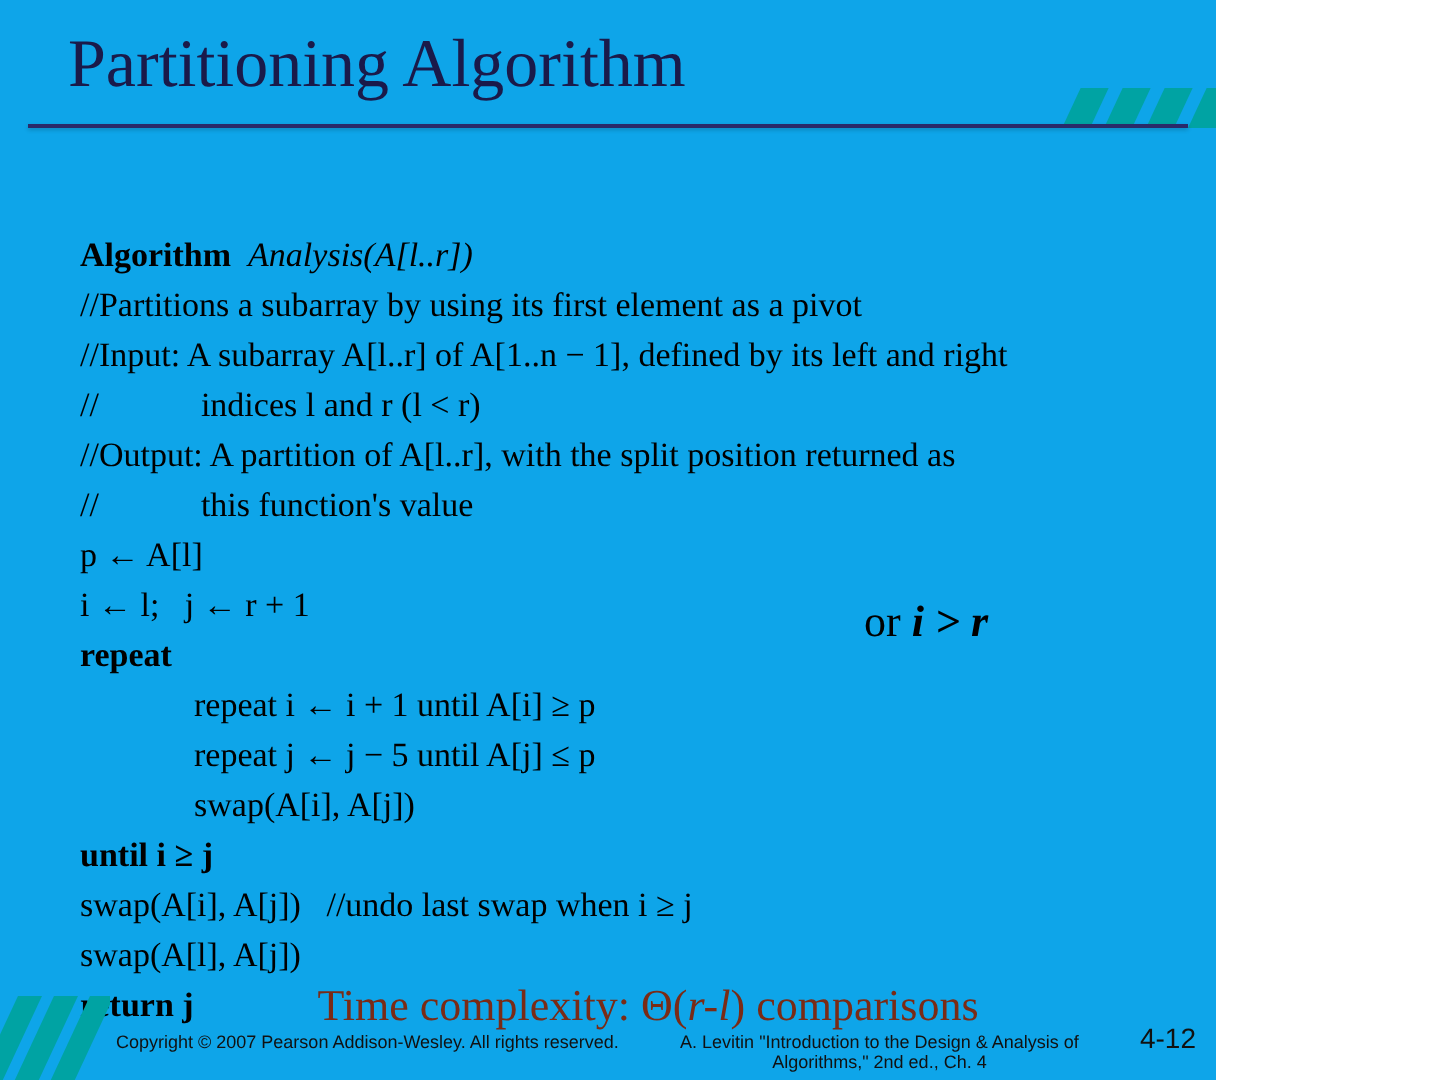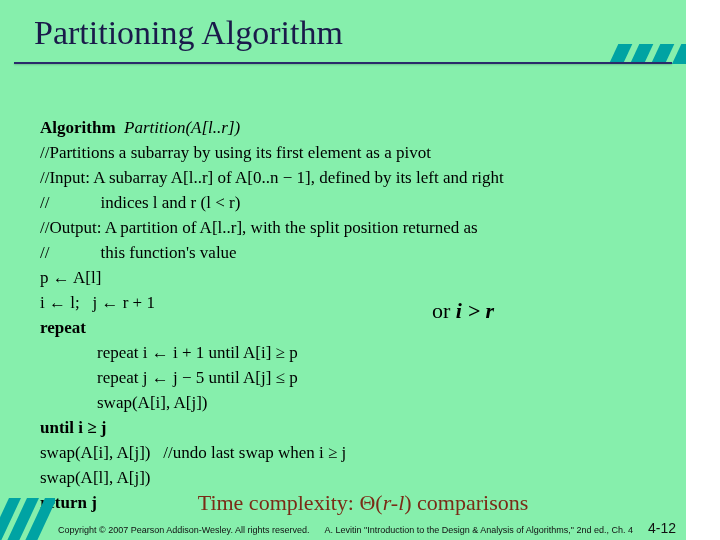--- a/index.html
+++ b/index.html
@@ -6,23 +6,23 @@
     margin: 0;
     padding: 0;
     width: 720px;
     height: 540px;
     overflow: hidden;
     font-family: "Times New Roman", Times, serif;
     background: #fff;
   }
   .slide {
     position: relative;
-    width: 686px;
+    width: 608px;
     height: 540px;
-    background: #86efac;
+    background: #0ea5e9;
   }
   
   .hatch-tr {
     position: absolute;
     top: 44px;
     right: 0;
     width: 100px;
     height: 20px;
     display: flex;
     gap: 7px;
@@ -128,23 +128,23 @@
     <span></span>
       <span></span>
       <span></span>
       <span></span>
   </div>
 
   <div class="title">Partitioning Algorithm</div>
   <div class="title-underline"></div>
 
   <div class="algo">
-<span><b>Algorithm</b>  <em>Partition(A[l..r])</em></span>
+<span><b>Algorithm</b>  <em>Analysis(A[l..r])</em></span>
 <span>//Partitions a subarray by using its first element as a pivot</span>
-<span>//Input: A subarray A[l..r] of A[0..n − 1], defined by its left and right</span>
+<span>//Input: A subarray A[l..r] of A[1..n − 1], defined by its left and right</span>
 <span>//            indices l and r (l &lt; r)</span>
 <span>//Output: A partition of A[l..r], with the split position returned as</span>
 <span>//            this function's value</span>
 <span>p ← A[l]</span>
 <span>i ← l;   j ← r + 1</span>
 <b><span>repeat</span></b>
 <span class="ind1">    repeat i ← i + 1 until A[i] ≥ p</span>
 <span class="ind1">    repeat j ← j − 5 until A[j] ≤ p</span>
 <span class="ind1">    swap(A[i], A[j])</span>
 <b><span>until i ≥ j</span></b>

